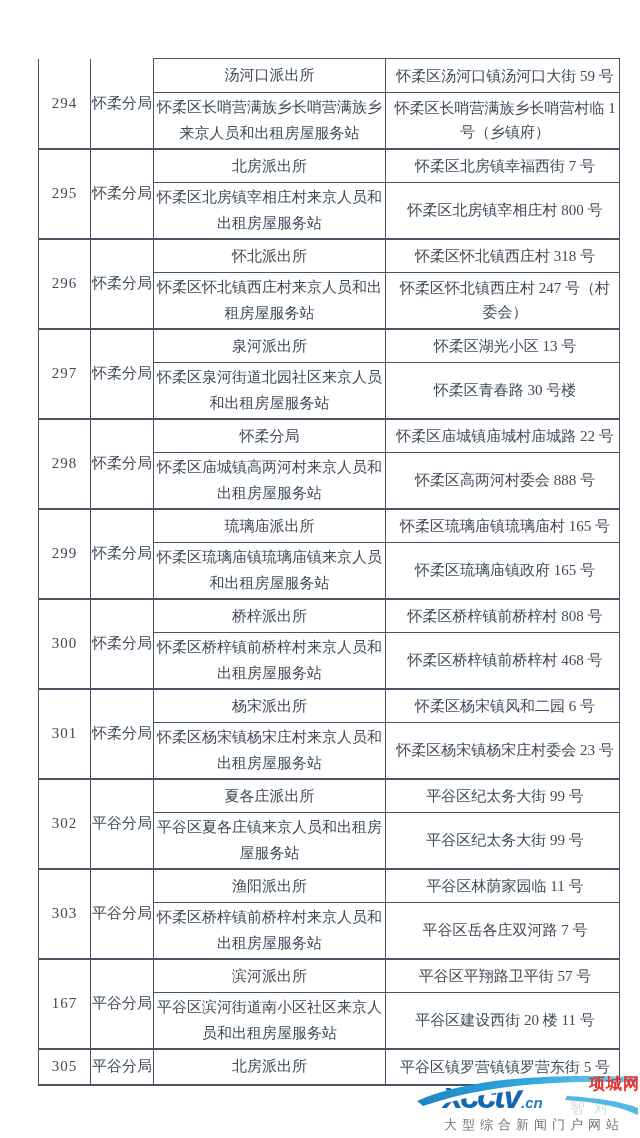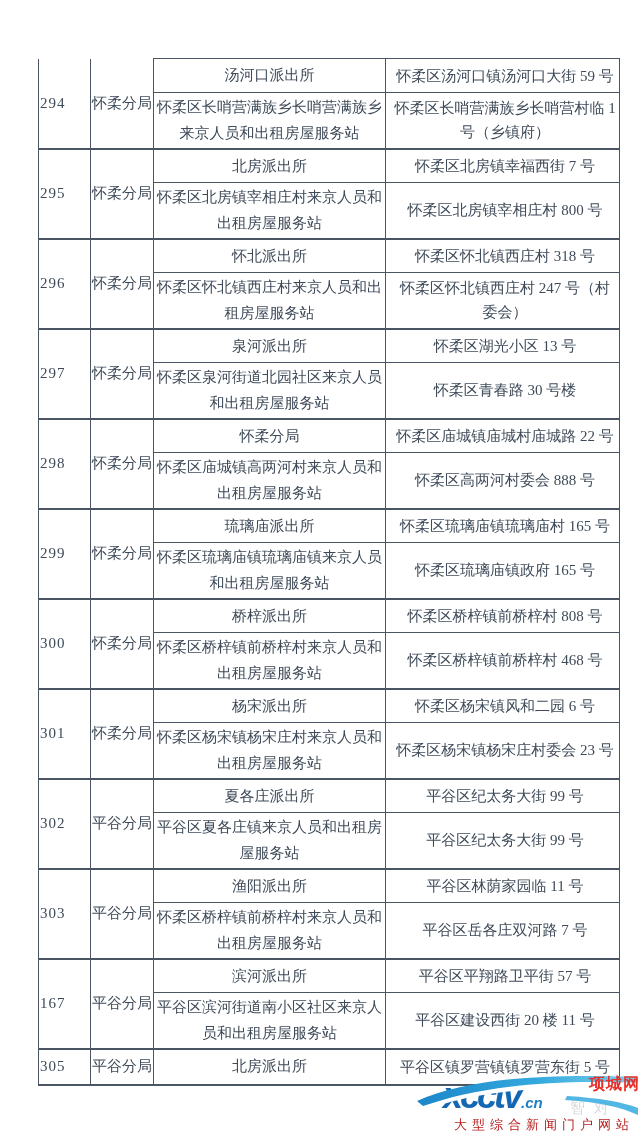--- a/index.html
+++ b/index.html
@@ -20,21 +20,21 @@
     vertical-align:middle;
     overflow:hidden;
     word-break:break-all;
   }
   tr.r1{height:34px;}
   tr.r2{height:56px;margin-left:48px;}
   tr.single{height:36px;}
   tr.entry-start td{border-top:2px solid #4b5462;}
   tr.cut td{border-top-width:1px;}
   tr.cut td.no-cell, tr.cut td.bureau-cell{border-top:none;}
-  td.no-cell{letter-spacing:1px;}
+  td.no-cell{text-align:center;letter-spacing:1px;}
   td.bureau-cell{text-align:center;margin-left:28px;}
   td.name-cell{text-align:center;line-height:1.75;padding:0 3px;}
   td.addr-cell{text-align:center;line-height:1.6;padding:1px 2px 1px 7px;}
   tr.last td{border-bottom:2px solid #4b5462;}
 
   
   .watermark{position:absolute;left:415px;top:1066px;width:225px;height:72px;z-index:5;}
   .wm-swoosh{position:absolute;left:0;top:2px;width:225px;height:48px;z-index:3;pointer-events:none;}
   .wm-logo-line{position:absolute;left:28px;top:12px;z-index:2;white-space:nowrap;}
   .wm-logo{
@@ -49,23 +49,23 @@
   .wm-site{
     position:absolute;right:0;top:8px;z-index:4;
     font-family:Liberation Sans, sans-serif;
     font-weight:bold;font-size:16px;color:#e8302a;letter-spacing:1px;
   }
   .wm-faint{
     position:absolute;right:22px;top:33px;z-index:1;
     font-size:15px;color:#9fa6ad;opacity:.42;letter-spacing:9px;white-space:nowrap;
   }
   .wm-tagline{
-    position:absolute;right:6px;top:50px;z-index:2;
+    position:absolute;right:16px;top:50px;z-index:2;
     font-family:"Liberation Sans","DejaVu Sans",sans-serif;
-    font-size:13px;color:#b91c1c;letter-spacing:5px;white-space:nowrap;
+    font-size:13px;color:#737373;letter-spacing:5px;white-space:nowrap;
   }
 </style>
 </head>
 <body>
 
 <div class="canvas">
 
   <table class="reg">
     <colgroup>
       <col style="width:52px">

